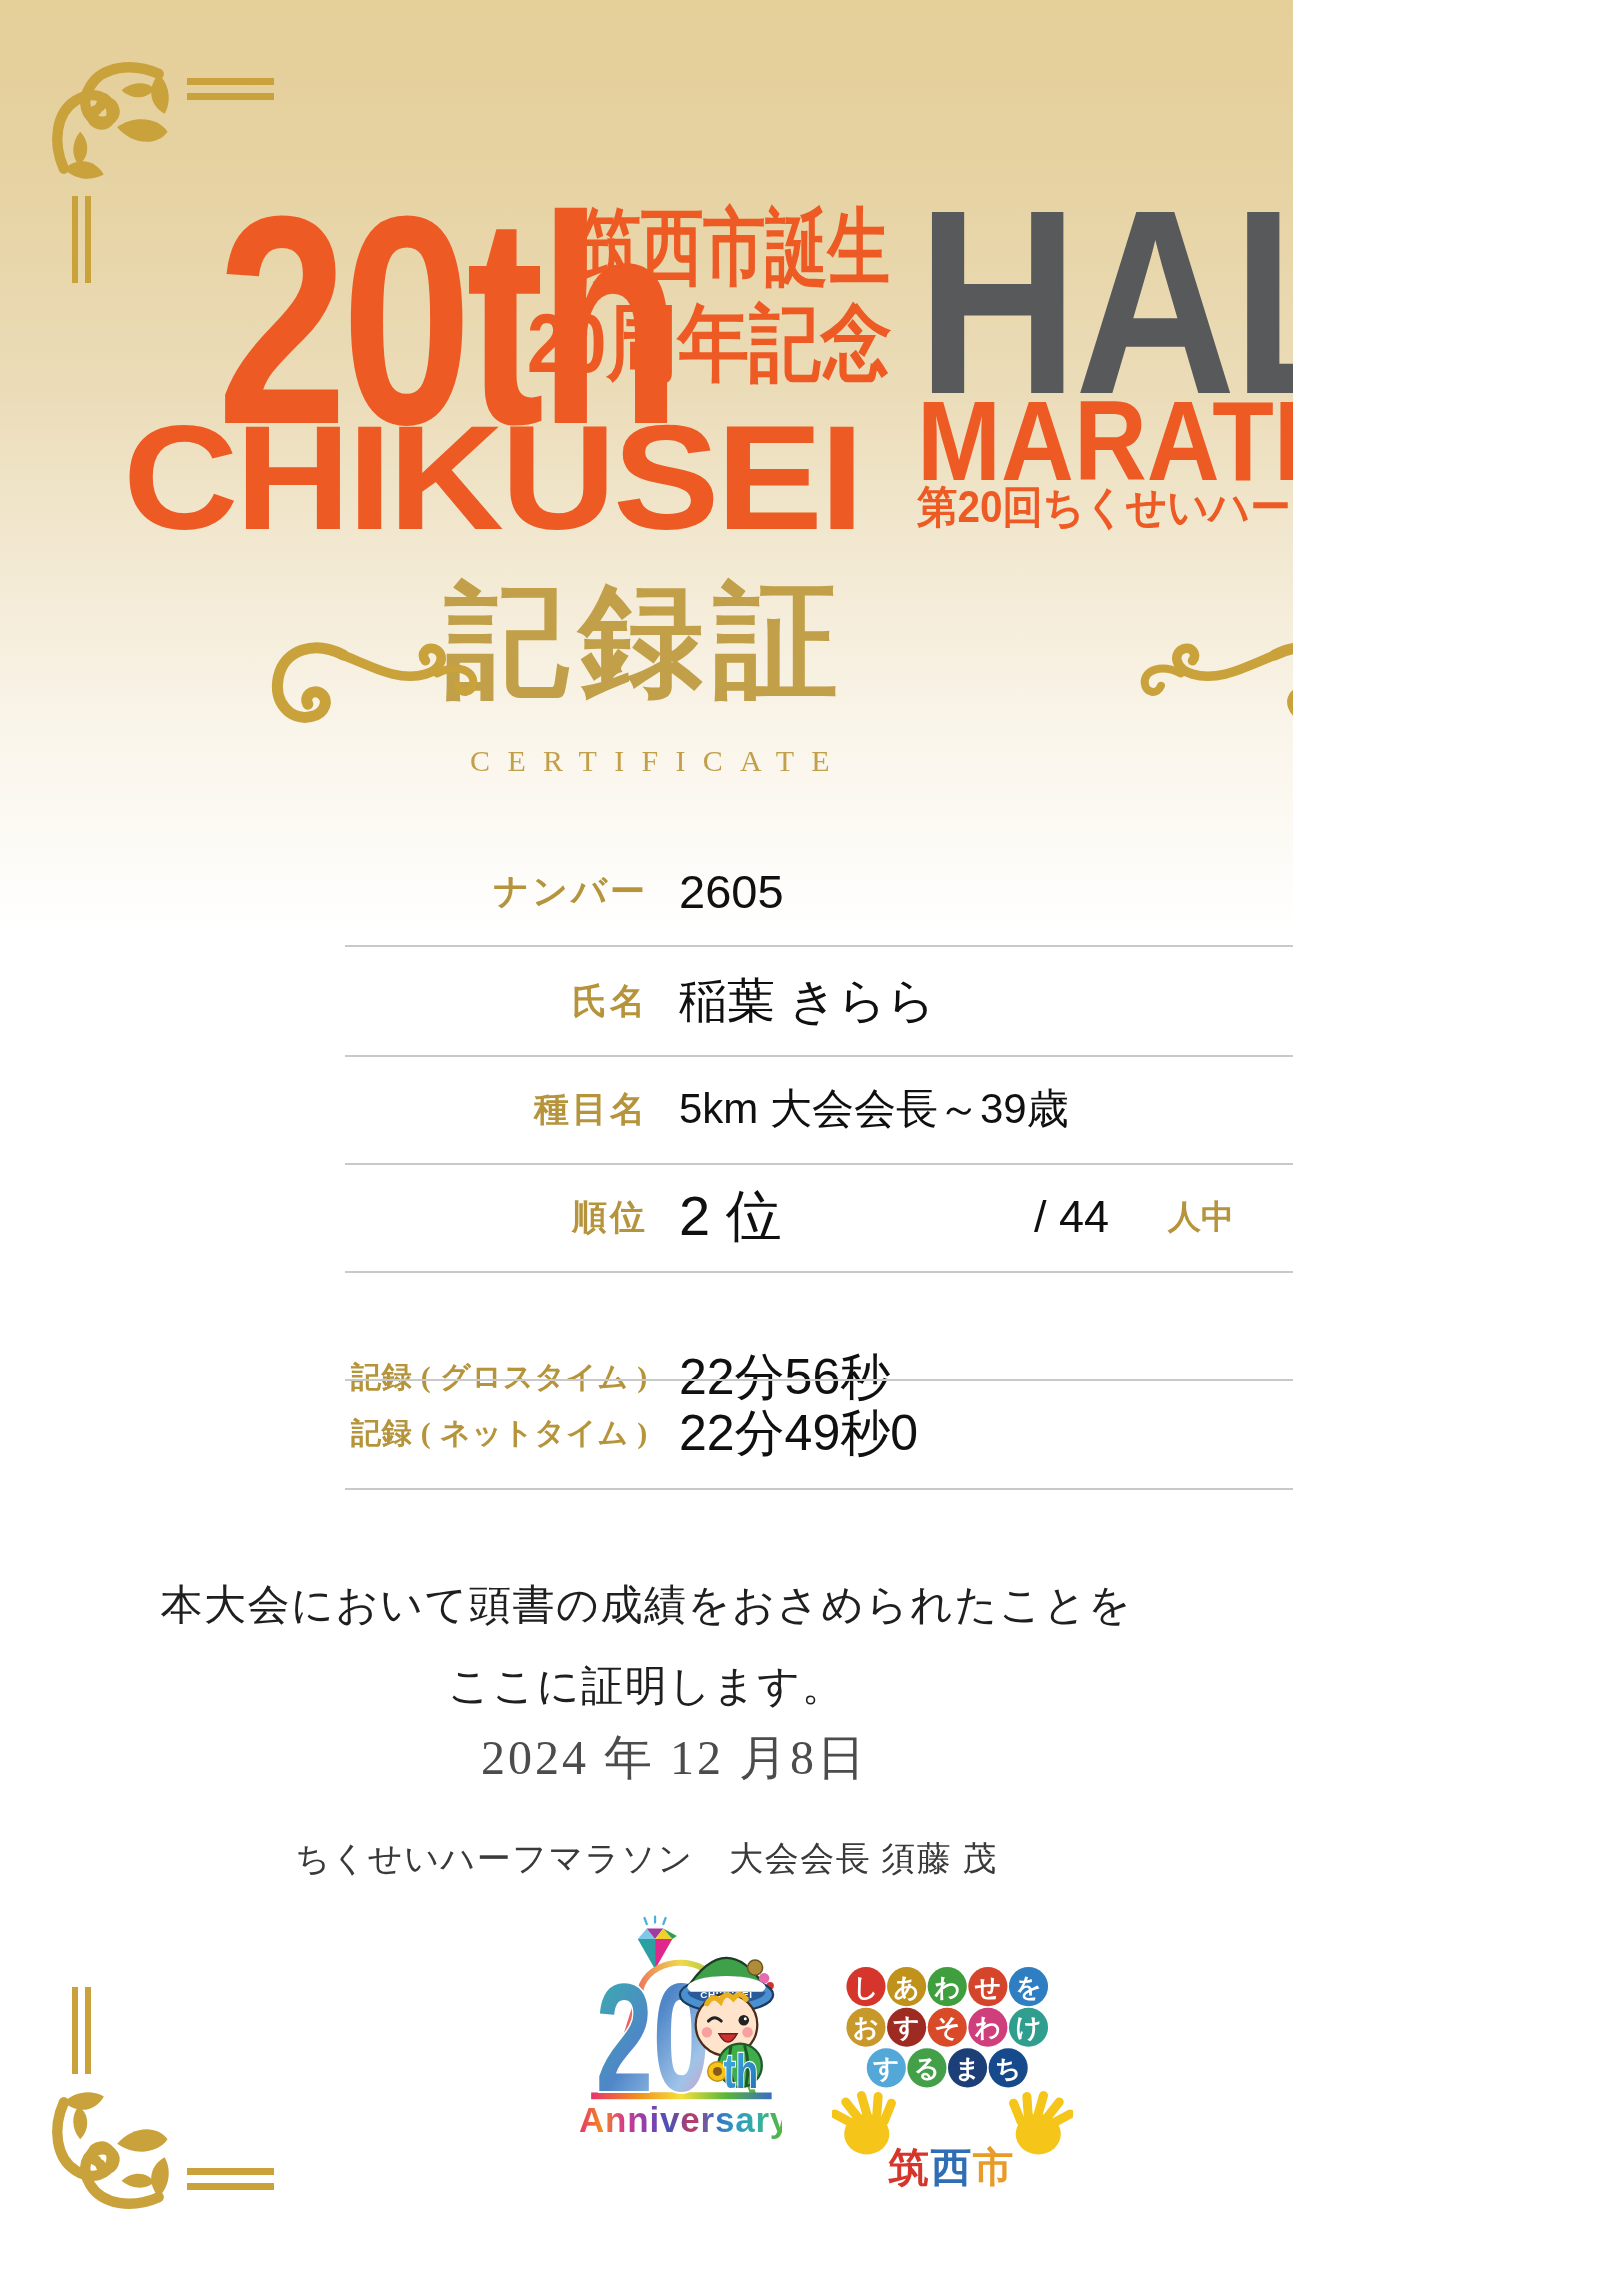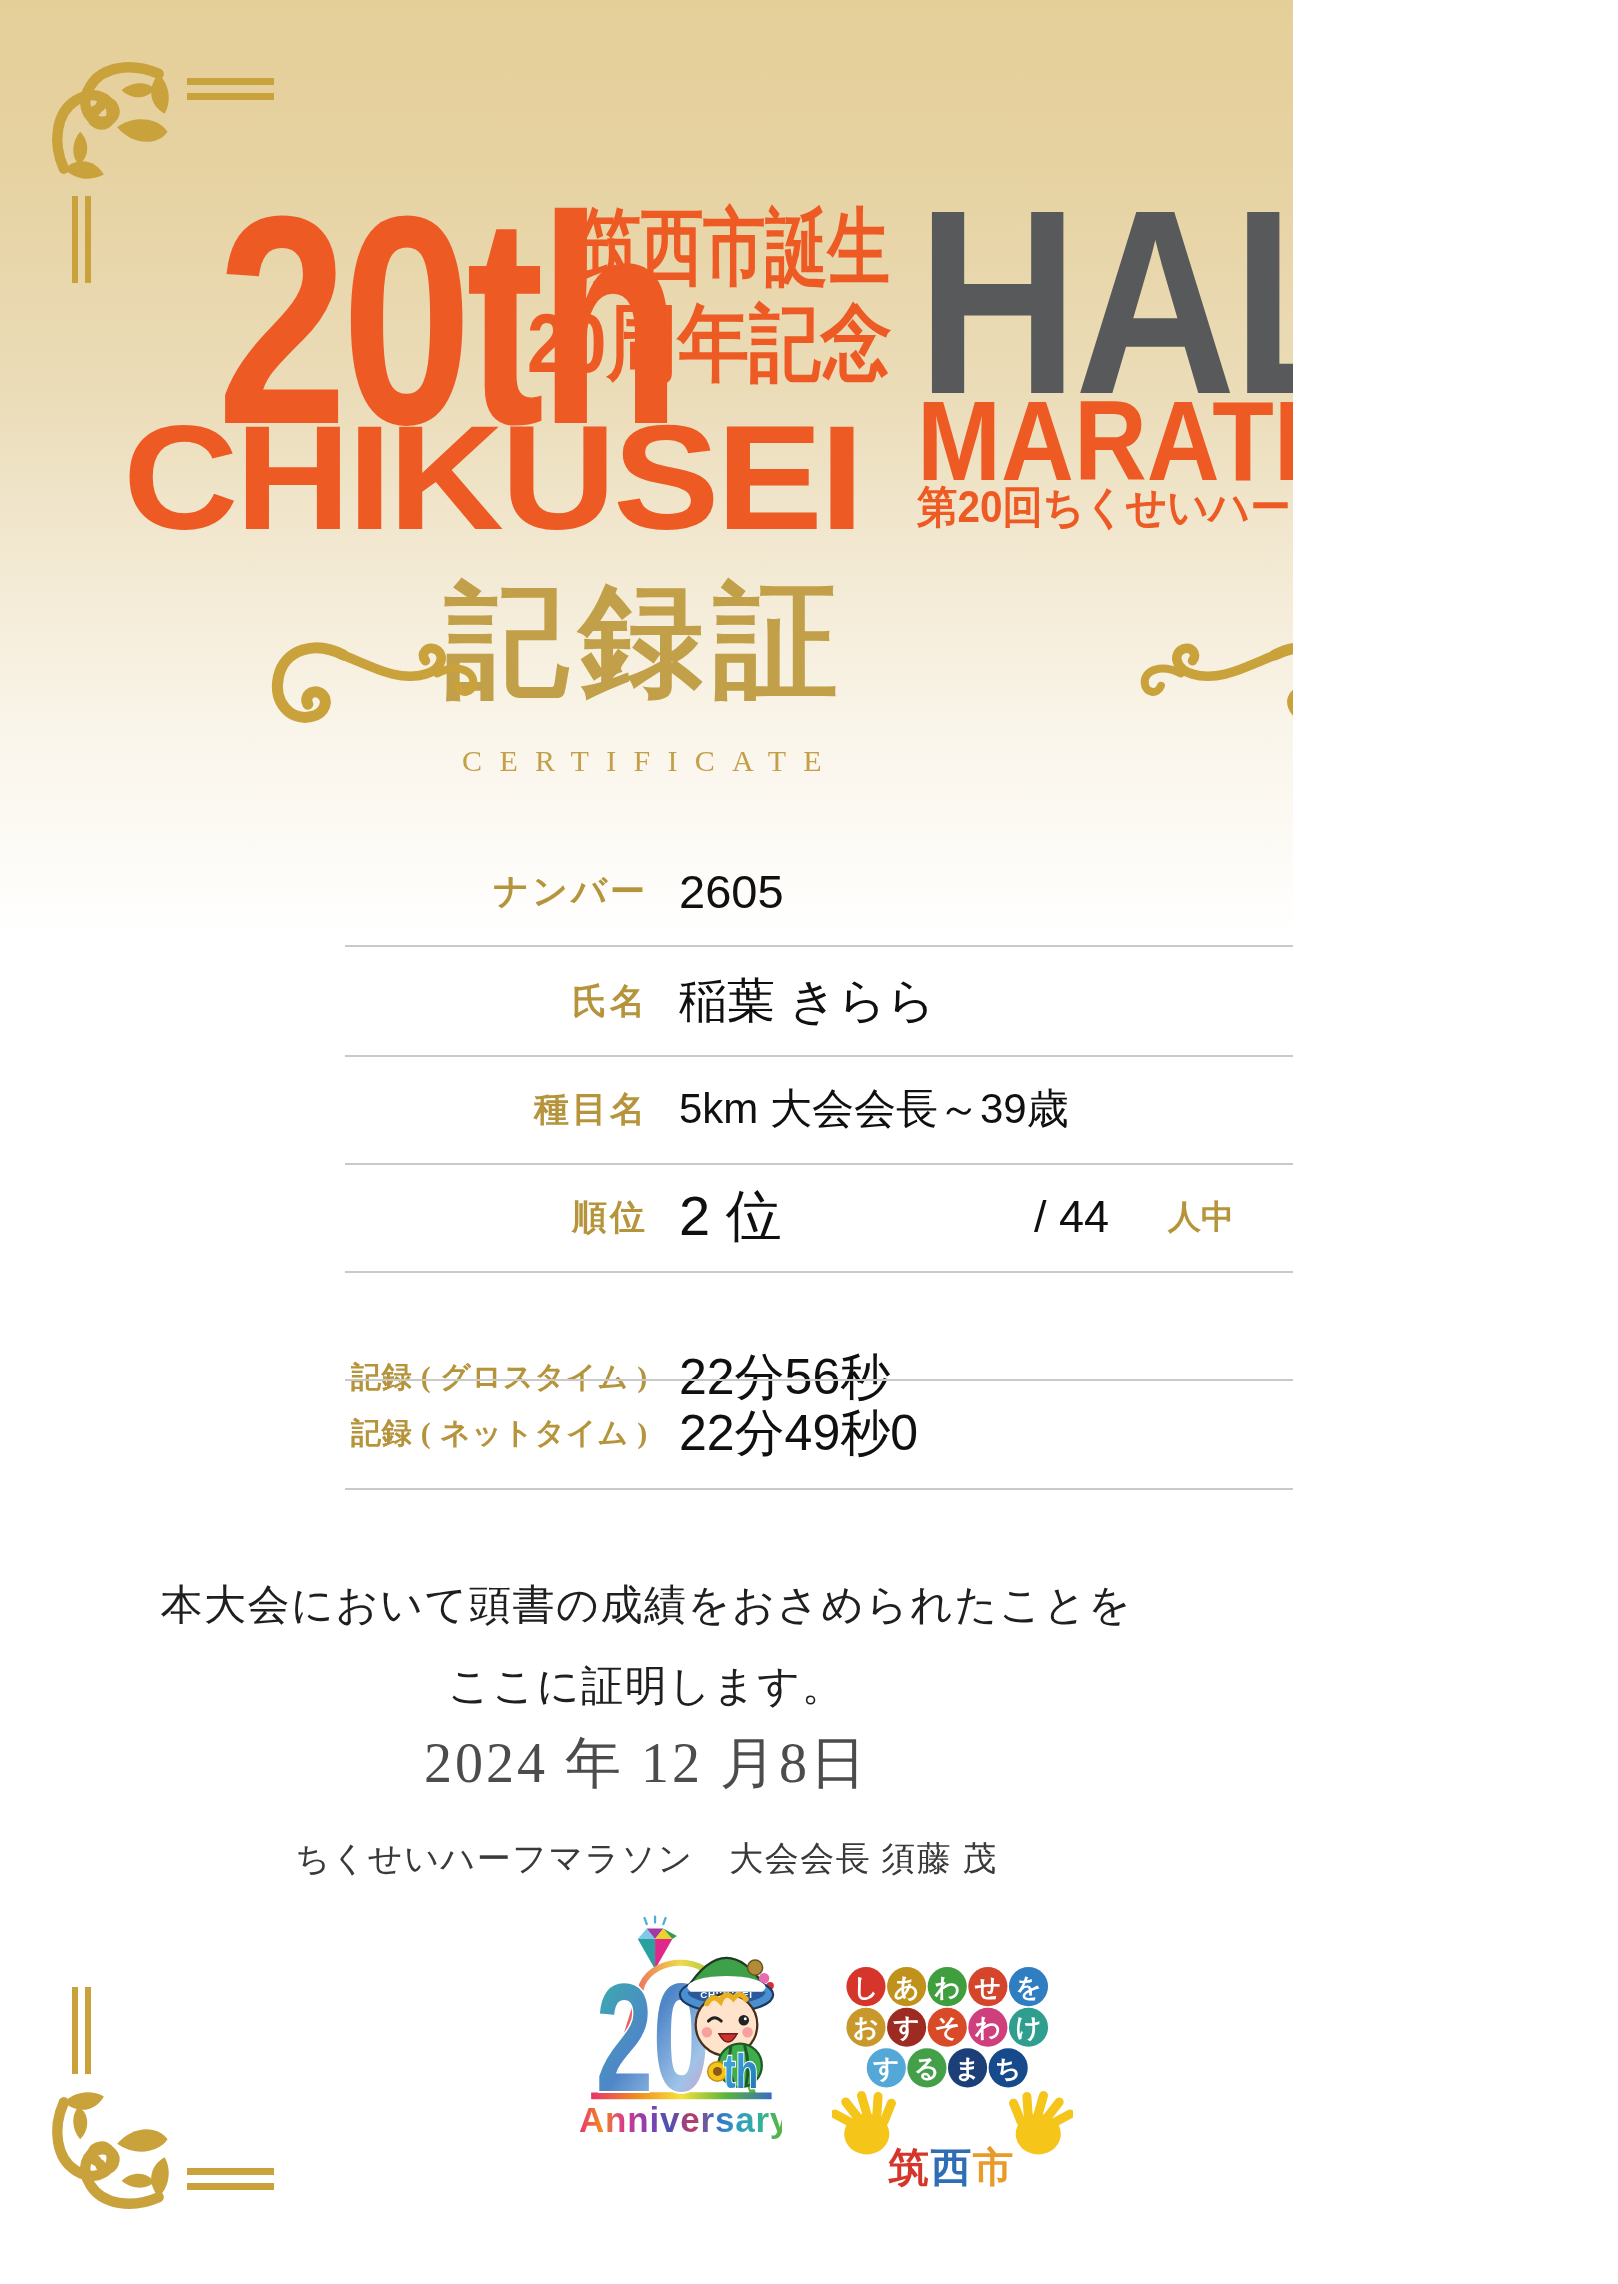--- a/index.html
+++ b/index.html
@@ -27,21 +27,21 @@
           letter-spacing:-3px;transform:scaleX(1.08);transform-origin:left top;white-space:nowrap;}
   .h-half{left:917px;top:171px;font-size:263px;font-weight:bold;line-height:1;color:#58595b;
           letter-spacing:-4.5px;transform:scaleX(0.85);transform-origin:left top;white-space:nowrap;}
   .h-marathon{left:917px;top:384px;font-size:114px;font-weight:bold;line-height:1;color:#ee5a24;
           transform:scaleX(0.885);transform-origin:left top;white-space:nowrap;}
   .h-sub{left:917px;top:485px;font-size:44px;font-weight:bold;line-height:1;color:#ee5a24;
           transform:scaleX(0.92);transform-origin:left top;white-space:nowrap;}
   
   .t-main{left:0;top:574px;width:100%;text-align:center;font-family:"Liberation Serif",serif;
           font-size:124px;font-weight:bold;color:#c2a049;letter-spacing:10.5px;line-height:1.1;}
-  .t-sub{left:4px;top:744px;width:100%;text-align:center;font-family:"Liberation Serif",serif;
+  .t-sub{left:12px;top:744px;width:100%;text-align:center;font-family:"Liberation Serif",serif;
           font-size:30px;color:#c2a049;letter-spacing:17.3px;}
   .flourish{position:absolute;width:222px;height:114px;}
   
   .field-row{position:absolute;left:345px;width:961px;height:102px;}
   .f-label{position:absolute;left:0;top:50%;transform:translateY(-50%);width:303px;text-align:right;
            font-family:"Liberation Serif",serif;font-weight:bold;color:#b5943c;font-size:35px;letter-spacing:3px;white-space:nowrap;}
   .f-label.small{font-size:30px;letter-spacing:0.8px;}
   .f-value{position:absolute;left:334px;top:50%;transform:translateY(-50%);
            color:#101010;font-size:47px;white-space:nowrap;}
   .f-value.name{font-size:48px;}
@@ -50,21 +50,21 @@
   .f-value.time{font-size:50px;}
   .f-denom{position:absolute;left:689px;top:50%;transform:translateY(-50%);color:#101010;font-size:45px;white-space:nowrap;}
   .f-suffix{position:absolute;left:823px;top:50%;transform:translateY(-50%);
             font-family:"Liberation Serif",serif;font-weight:bold;color:#b5943c;font-size:33px;white-space:nowrap;}
   .divider{position:absolute;left:345px;width:961px;height:2.3px;background:#c9c9c9;}
   
   .stmt{left:0;width:100%;text-align:center;font-family:"Liberation Serif",serif;
         font-size:42px;color:#1f1f1f;letter-spacing:1.5px;white-space:nowrap;}
   .stmt1{top:1577px;} .stmt2{top:1658px;}
   .date-line{left:0;top:1726px;width:100%;text-align:center;font-family:"Liberation Serif",serif;
-        font-size:56px;color:#4c4c4c;letter-spacing:3px;}
+        font-size:48px;color:#4c4c4c;letter-spacing:3px;padding-left:28px;}
   .org-line{left:0;top:1836px;width:100%;text-align:center;font-family:"Liberation Serif",serif;
         font-size:34px;color:#3a3a3a;letter-spacing:1.5px;}
   
   .anniv-svg{position:absolute;left:585px;top:1915px;width:192px;height:188px;}
   .anniv-word{position:absolute;left:579px;top:2100px;width:203px;text-align:center;
         font-size:35px;font-weight:bold;letter-spacing:0.8px;
         background:linear-gradient(90deg,#e8336d,#f08c1e,#d63a8e,#8c3fae,#4853b4,#c03a64,#3a6cc4,#2e9bbf,#35b0a0,#58b53c);
         -webkit-background-clip:text;background-clip:text;color:transparent;-webkit-text-fill-color:transparent;}
   .city-svg{position:absolute;left:832px;top:1955px;width:241px;height:237px;}
   .city-circle-text{font-size:34px;font-weight:bold;fill:#ffffff;font-family:"Liberation Sans",sans-serif;}

